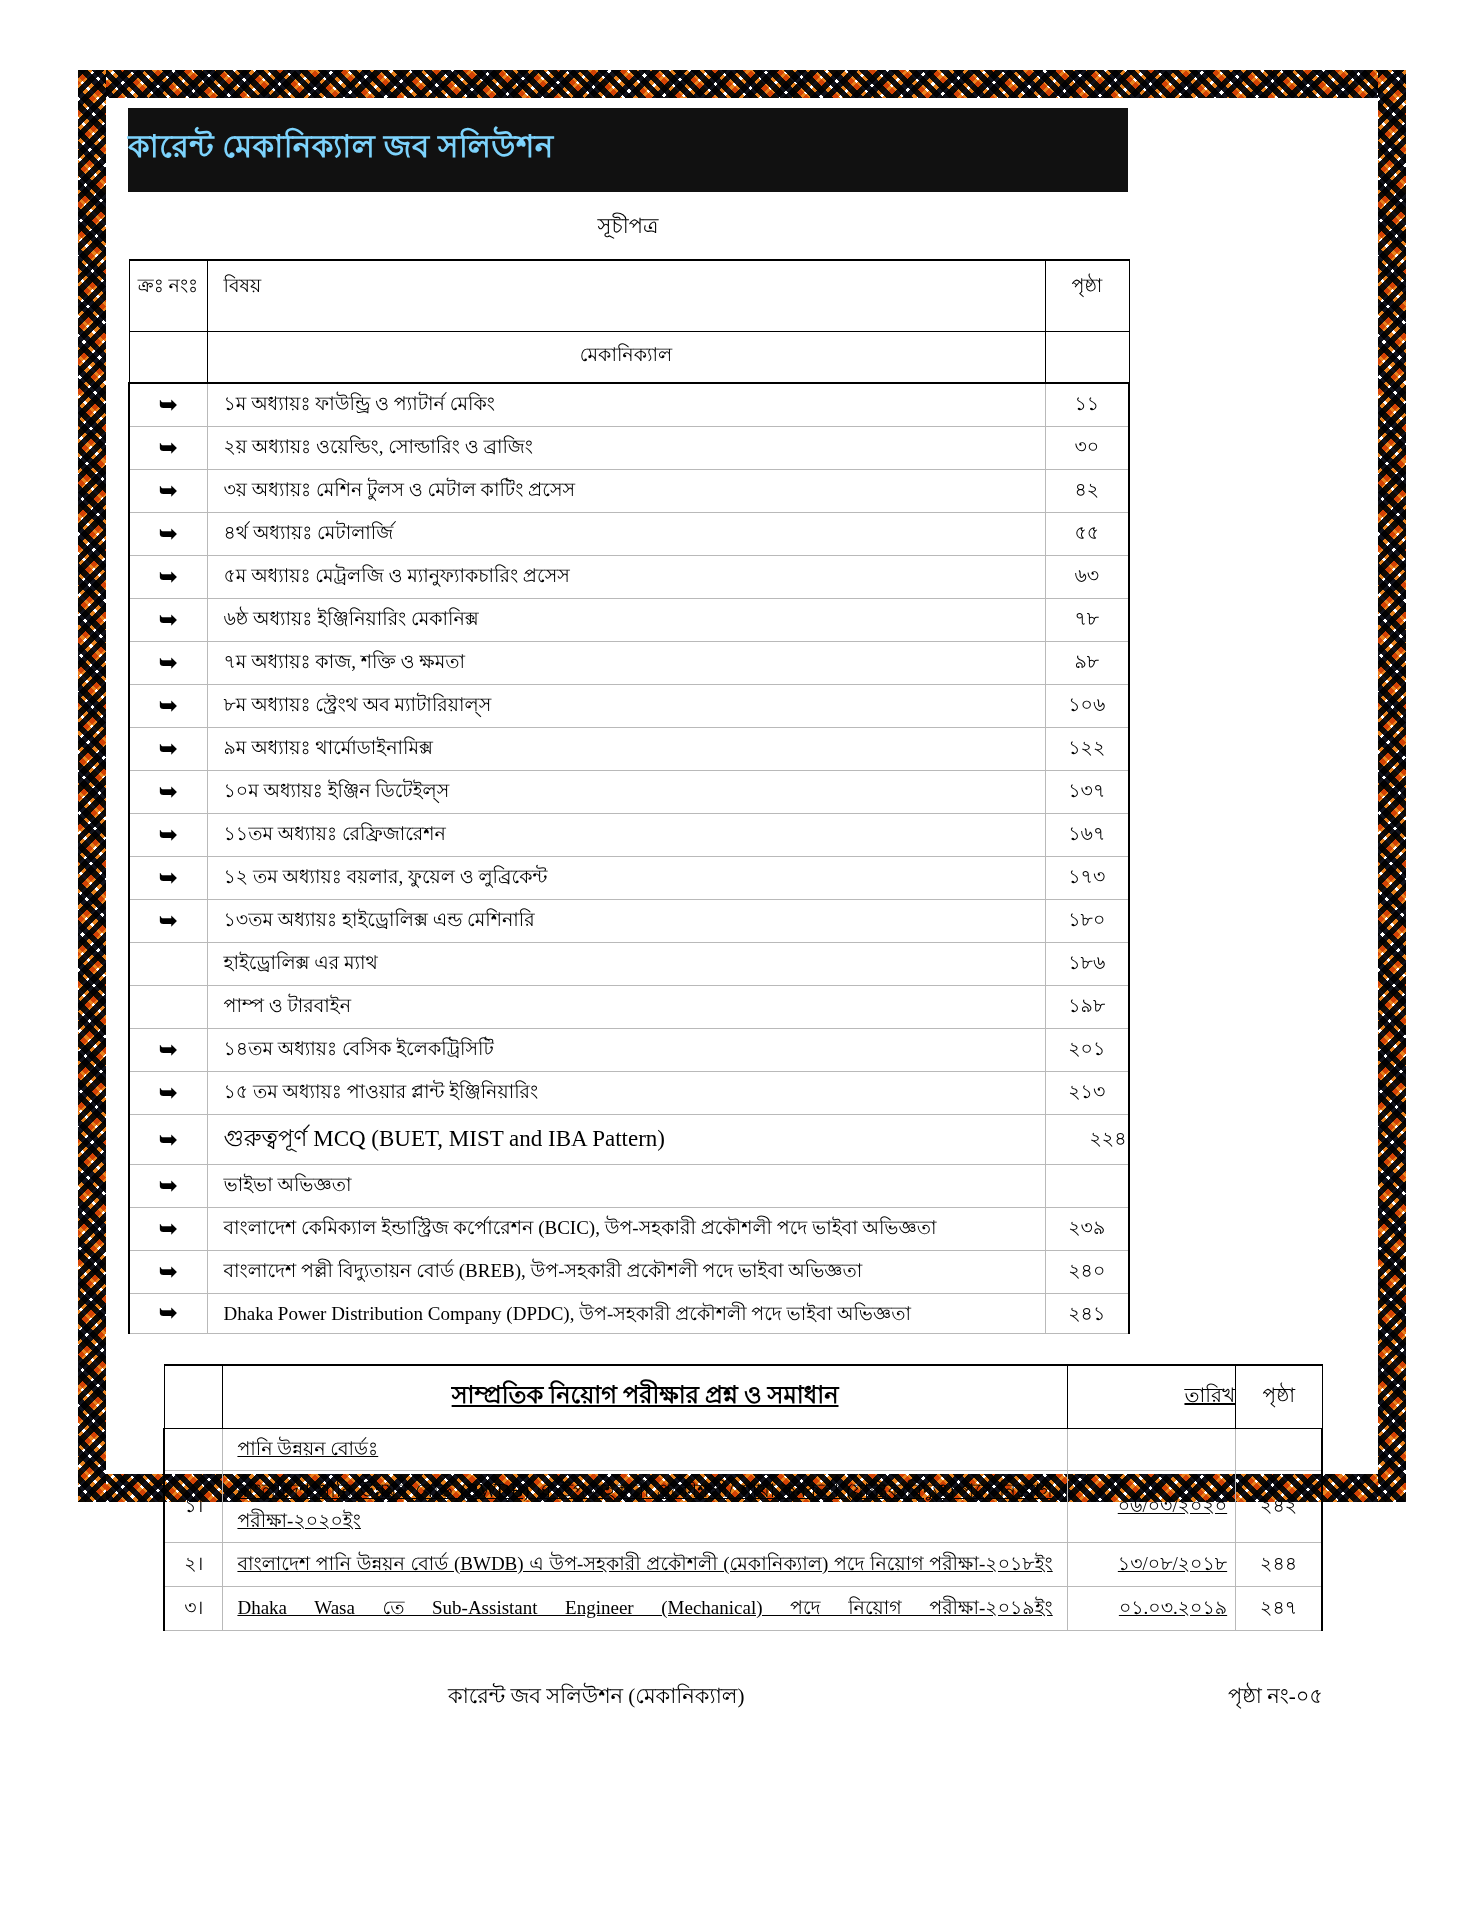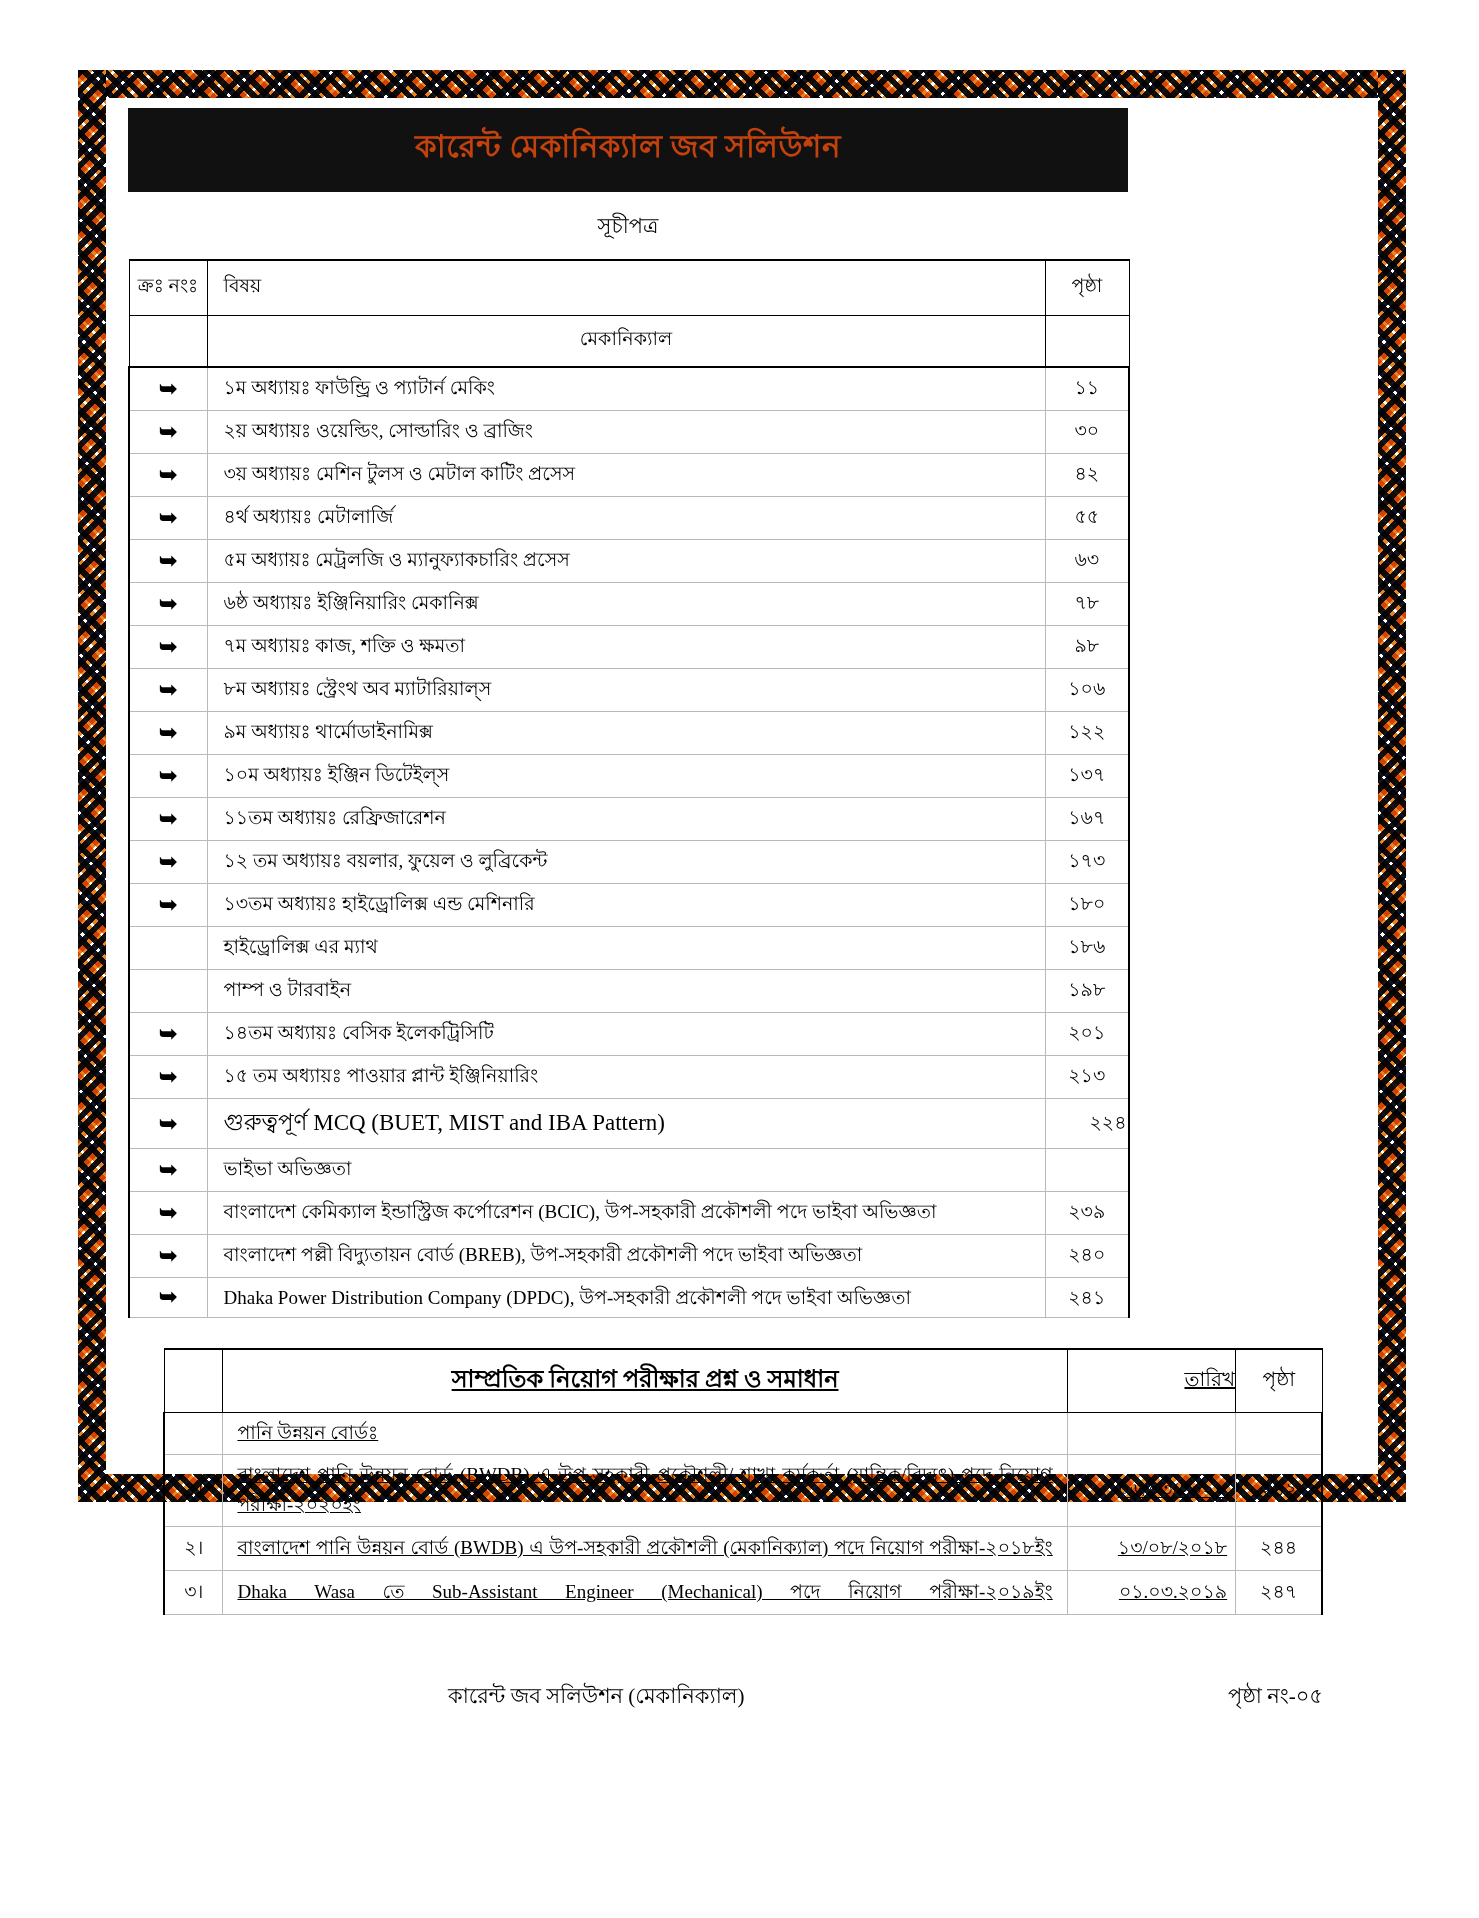--- a/index.html
+++ b/index.html
@@ -82,22 +82,22 @@
 
   
   .content {
     position: absolute;
     left: 128px; top: 108px;
     width: 1230px;
   }
 
   .title-bar {
     background: #111111;
-    color: #c2410c;
-    text-align: center;
+    color: #7dd3fc;
+    text-align: left;
     padding: 14px 0 18px 0;
     font-size: 31px;
     font-weight: 700;
     letter-spacing: .5px;
     width: 1000px;
   }
 
   .toc-label {
     text-align: center;
     font-size: 21px;
@@ -119,21 +119,21 @@
   }
   table.doc .outer-l { border-left: 2px solid #000; }
   table.doc .outer-r { border-right: 2px solid #000; }
 
   
   #toc-table { width: 1000px; margin-left: 0; }
   #toc-table .c-no   { width: 78px;  text-align: center; }
   #toc-table .c-sub  { width: 838px; text-align: left; padding-left: 16px; }
   #toc-table .c-page { width: 84px;  text-align: center; }
 
-  #toc-table thead td { border: 1px solid #000; border-top: 2.5px solid #000; text-align: center; padding: 10px 0 12px 0; }
+  #toc-table thead td { border: 1px solid #000; border-top: 2.5px solid #000; text-align: center; padding: 10px 0 28px 0; }
   #toc-table tr.section td { border: 1px solid #000; border-bottom: 2.5px solid #000; text-align: center; padding: 8px 0 10px 0;}
   #toc-table tbody td { height: 37px; }
 
   .bullet {
     display: inline-block;
     font-size: 22px;
     line-height: 1;
     font-weight: 700;
   }
 

